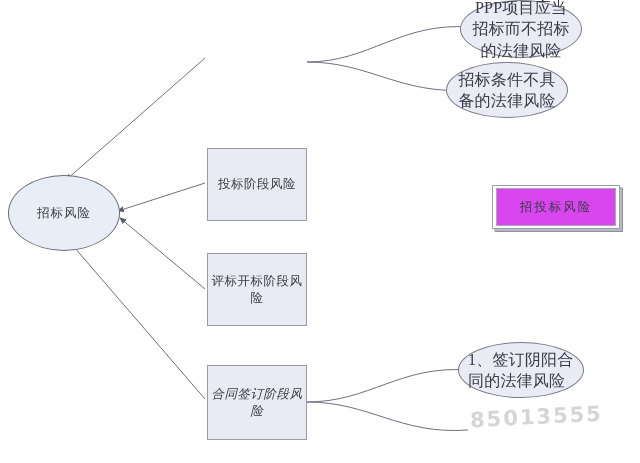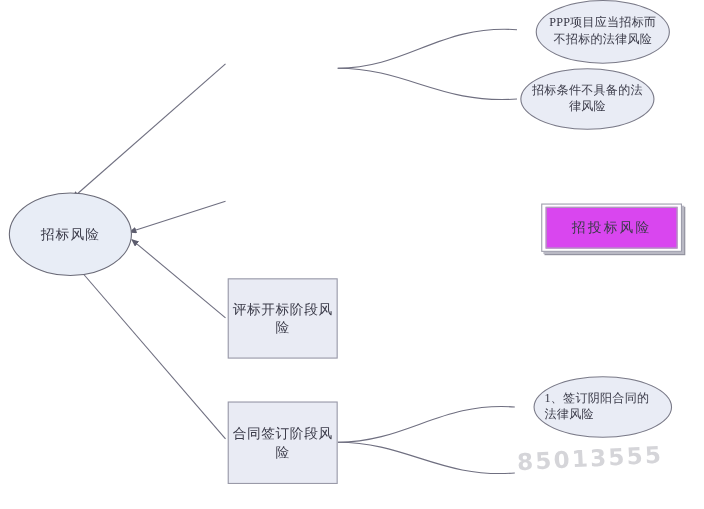--- a/index.html
+++ b/index.html
@@ -47,24 +47,23 @@
   .node-box {
     border: 1px solid #9a9aa8;
     background: #e9ebf4;
     font-size: 12.5px;
     letter-spacing: 0.5px;
   }
   .node-ellipse-leaf {
     border: 1px solid #7a7a88;
     border-radius: 50%;
     background: #e9ecf5;
-    font-size: 11px;
+    font-size: 16px;
     letter-spacing: 0.2px;
     padding: 0 9px;
-    margin-left: 27px;
   }
   .node-ellipse-leaf.align-left {
     justify-content: flex-start;
     text-align: left;
   }
   .leaf-text {
     display: block;
     width: 100%;
   }
   
@@ -126,26 +125,29 @@
 
     <path d="M307,402 C 370,402 400,365 468,370" fill="none" stroke="#6f6f80" stroke-width="1"></path>
     <path d="M307,402 C 370,402 400,435 468,430" fill="none" stroke="#6f6f80" stroke-width="1"></path>
   </svg>
 
   <div class="node node-ellipse-root" style="left:8px; top:175px; width:112px; height:76px;">
     <span>招标风险</span>
   </div>
 
 
+  <div class="node node-box" style="left:207px; top:148px; width:100px; height:73px;">
+    <span>投标阶段风险</span>
+  </div>
 
   <div class="node node-box" style="left:207px; top:253px; width:100px; height:73px;">
     <span>评标开标阶段风险</span>
   </div>
 
-  <div class="node node-box" style="left:207px; top:365px; width:100px; height:75px;">
+  <div class="node node-box" style="left:207px; top:365px; width:100px; height:75px;font-style:italic;">
     <span>合同签订阶段风险</span>
   </div>
 
   <div class="node node-ellipse-leaf" style="left:460px; top:0px; width:122px; height:58px;">
     <span class="leaf-text">PPP项目应当招标而不招标的法律风险</span>
   </div>
 
   <div class="node node-ellipse-leaf" style="left:446px; top:62px; width:122px; height:56px;">
     <span class="leaf-text">招标条件不具备的法律风险</span>
   </div>

